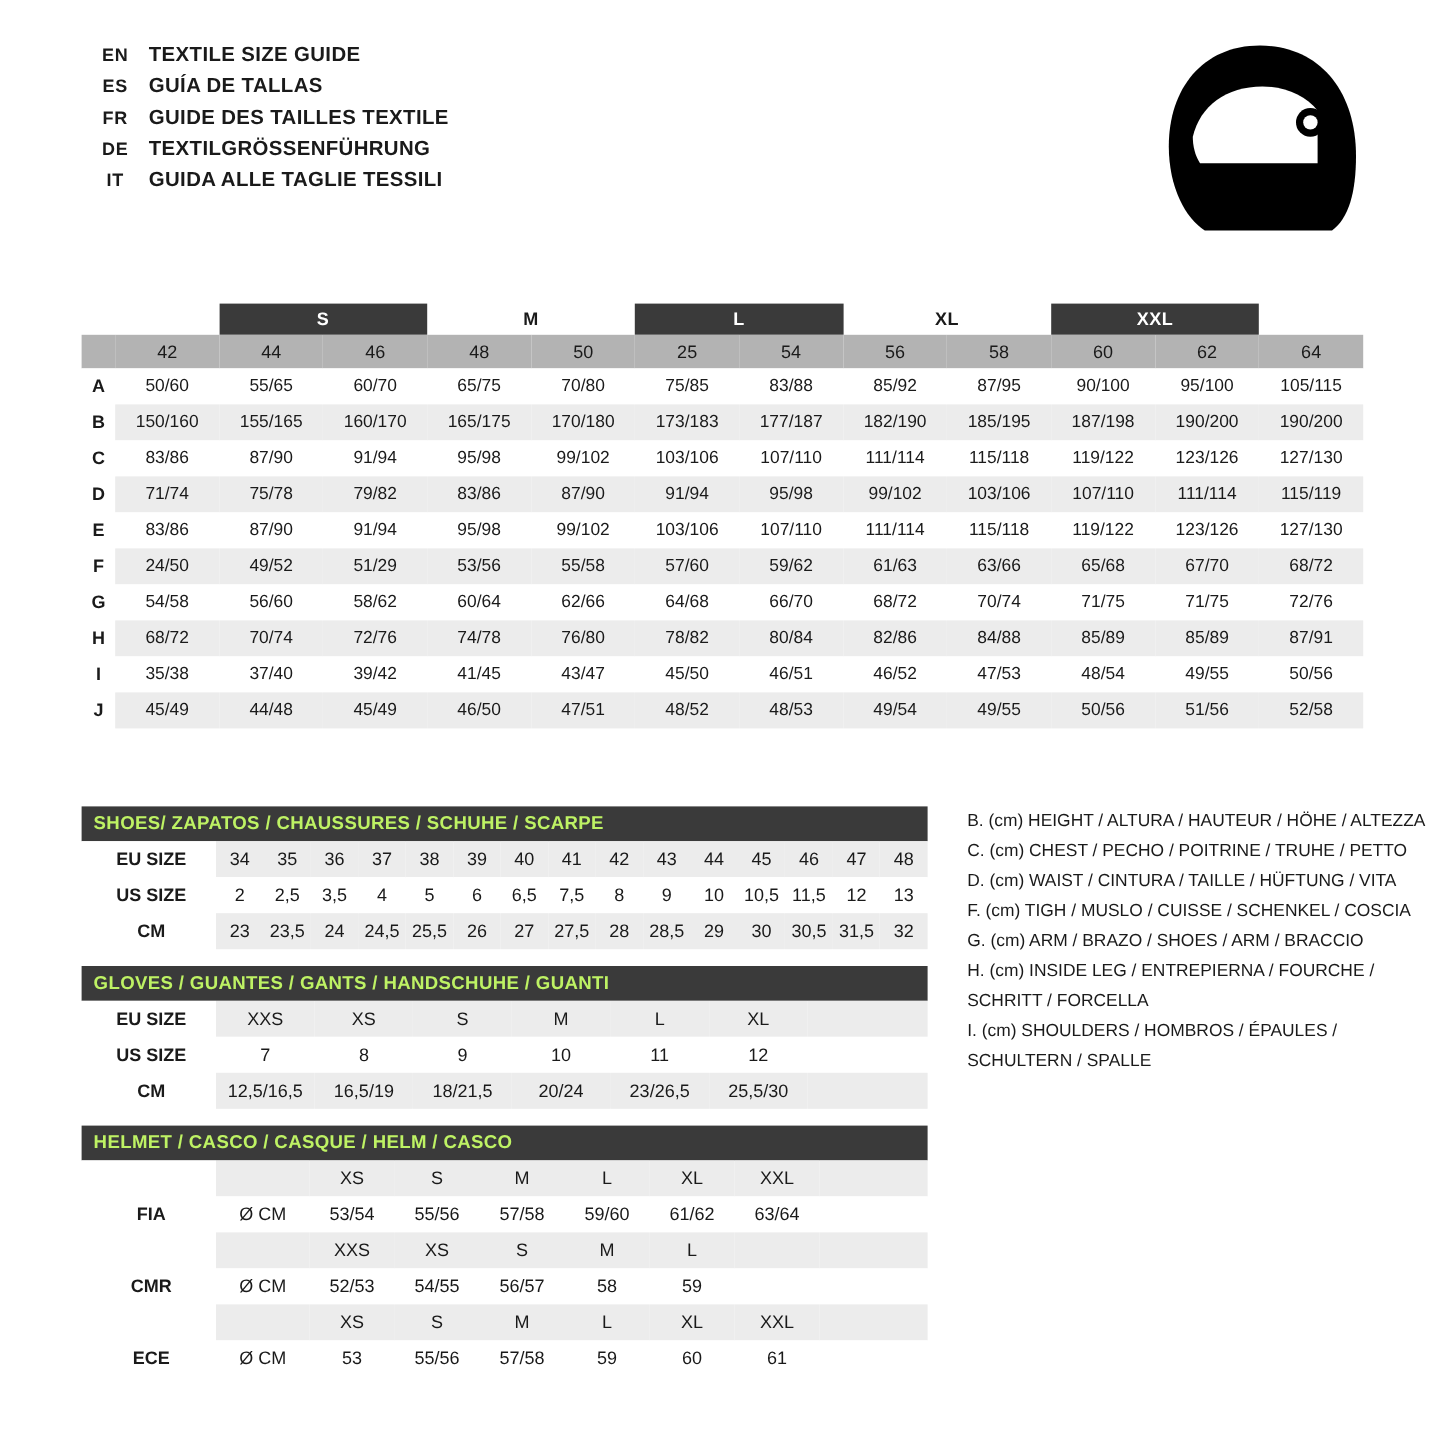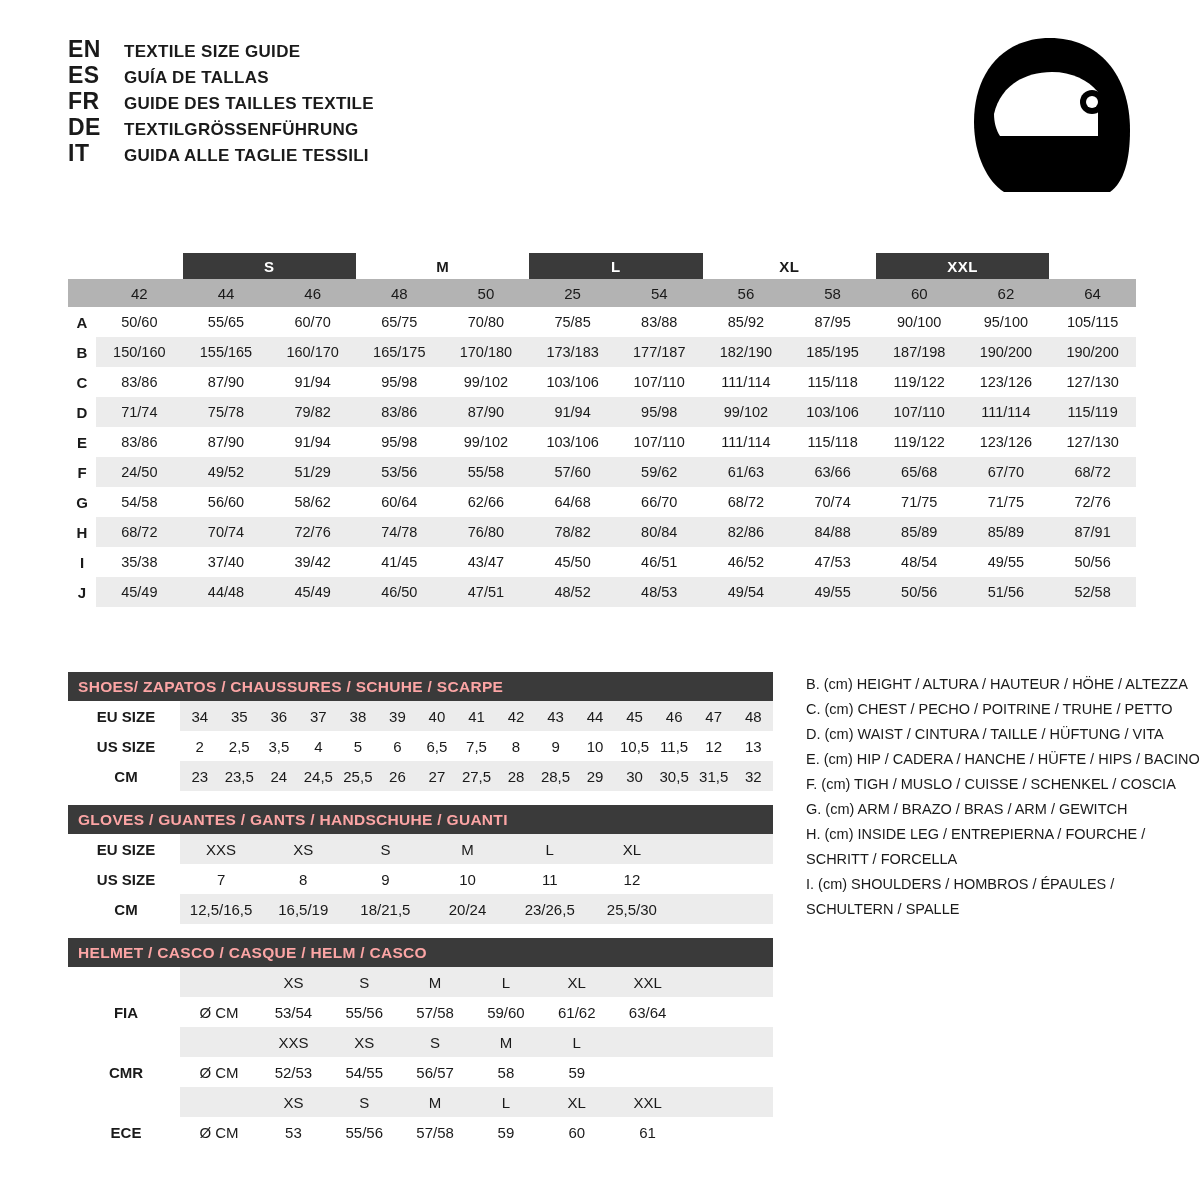--- a/index.html
+++ b/index.html
@@ -23,23 +23,24 @@
     top: 36px;
     width: 700px;
   }
   .lang-row {
     display: flex;
     align-items: baseline;
     height: 26px;
   }
   .lang-code {
     width: 56px;
-    font-size: 23px;
+    font-size: 15px;
     font-weight: bold;
     letter-spacing: 0.5px;
+    text-align: center;
   }
   .lang-title {
     font-size: 17px;
     font-weight: bold;
     letter-spacing: 0.3px;
   }
 
   
   .helmet-icon {
     position: absolute;
@@ -103,21 +104,21 @@
     table-layout: fixed;
   }
   .sub-table td {
     padding: 0 2px;
     height: 30px;
     text-align: center;
     vertical-align: middle;
   }
   .sub-head td {
     background: #3a3a3a;
-    color: #fca5a5;
+    color: #bef264;
     font-weight: bold;
     font-size: 15.5px;
     text-align: left;
     padding-left: 10px;
     letter-spacing: 0.3px;
     height: 29px;
   }
   .rowlabel {
     width: 112px;
     text-align: right;
@@ -577,20 +578,19 @@
         <td></td>
       </tr>
     </tbody>
   </table>
 </div>
 
 <div class="legend">
   <div>B. (cm) HEIGHT / ALTURA / HAUTEUR / HÖHE / ALTEZZA</div>
   <div>C. (cm) CHEST / PECHO / POITRINE / TRUHE / PETTO</div>
   <div>D. (cm) WAIST / CINTURA / TAILLE / HÜFTUNG / VITA</div>
-  <div>E. (cm) HIP / CADERA / HANCHE / HÜFTE / HIPS / BACINO</div>
   <div>F. (cm) TIGH / MUSLO / CUISSE / SCHENKEL / COSCIA</div>
-  <div>G. (cm) ARM / BRAZO / BRAS / ARM / GEWITCH</div>
+  <div>G. (cm) ARM / BRAZO / SHOES / ARM / BRACCIO</div>
   <div>H. (cm) INSIDE LEG / ENTREPIERNA / FOURCHE /</div>
   <div>SCHRITT / FORCELLA</div>
   <div>I. (cm) SHOULDERS / HOMBROS / ÉPAULES /</div>
   <div>SCHULTERN / SPALLE</div>
 </div>
 
 </body></html>

